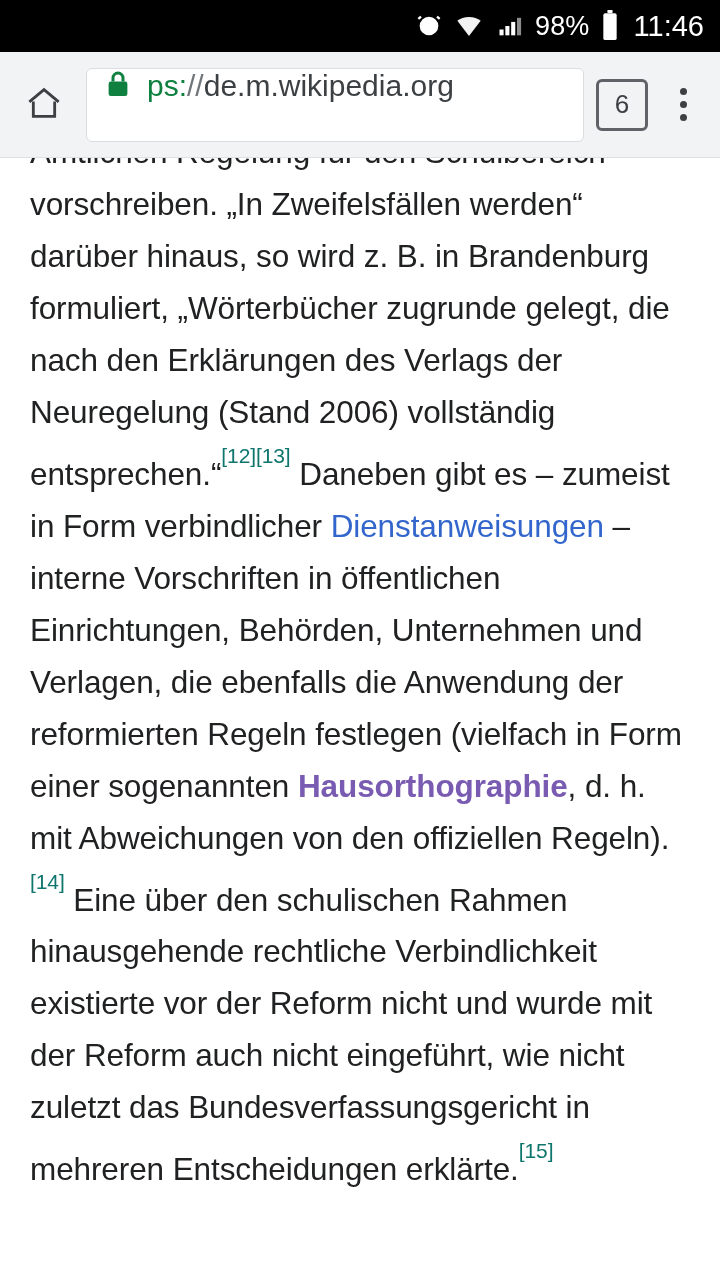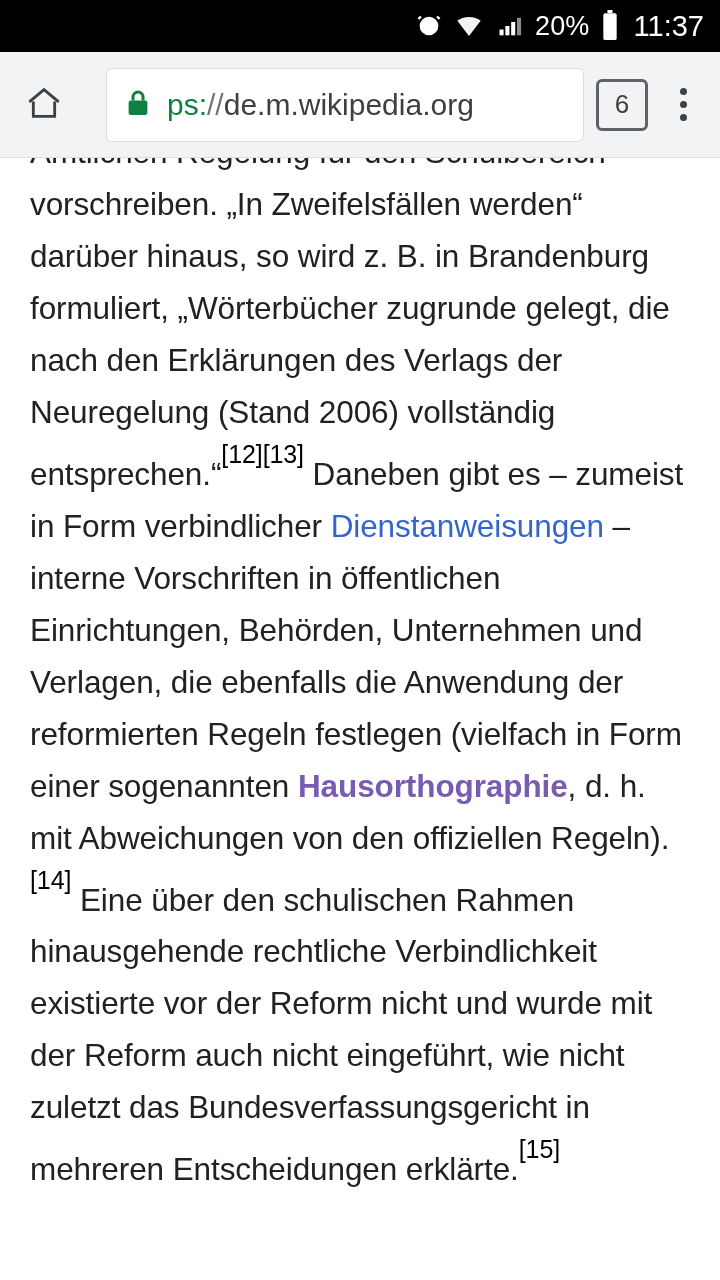--- a/index.html
+++ b/index.html
@@ -48,25 +48,23 @@
     width: 60px; height: 60px;
     display: flex; align-items: center; justify-content: center;
     flex: 0 0 auto;
   }
   .omnibox {
     flex: 1 1 auto;
     height: 74px;
     background: #ffffff;
     border-radius: 6px;
     display: flex;
-    align-items: center;
     padding: 0 18px;
     gap: 16px;
     border: 1px solid #dadce0;
-    margin-left: 20px;
   }
   .omnibox .url {
     font-size: 30px;
     color: #3c4043;
     white-space: nowrap;
     overflow: hidden;
     text-overflow: ellipsis;
   }
   .omnibox .url .scheme { color: #0f8040; }
   .omnibox .url .sep { color: #70757a; }
@@ -110,23 +108,23 @@
     color: #3366cc;
     text-decoration: none;
     text-align: right;
   }
   .article a.visited {
     color: #795cb2;
     text-decoration: none;
     font-weight: bold;
   }
   .article sup a {
-    color: #000000;
+    color: #0f766e;
     text-decoration: none;
-    font-size: 25px;
+    font-size: 21px;
     vertical-align: super;
     line-height: 0;
   }
 </style>
 </head>
 <body>
 
 <div class="statusbar">
   <span class="icon">
     <svg width="28" height="28" viewBox="0 0 24 24" fill="#ffffff">
@@ -140,28 +138,28 @@
     </svg>
   </span>
   <span class="icon">
     <svg width="30" height="28" viewBox="0 0 24 24" fill="#ffffff">
       <rect x="3" y="15" width="3.5" height="5"></rect>
       <rect x="8" y="12" width="3.5" height="8"></rect>
       <rect x="13" y="8.5" width="3.5" height="11.5"></rect>
       <rect x="18" y="5" width="3.5" height="15" opacity="0.55"></rect>
     </svg>
   </span>
-  <span class="battery-pct">20%</span>
+  <span class="battery-pct">98%</span>
   <span class="icon">
     <svg width="20" height="32" viewBox="0 0 12 24" fill="#ffffff">
       <rect x="4" y="0" width="4" height="2.2" rx="0.6"></rect>
       <rect x="1" y="2.5" width="10" height="20" rx="1.4"></rect>
     </svg>
   </span>
-  <span class="clock">11:37</span>
+  <span class="clock">11:46</span>
 </div>
 
 <div class="chrome">
   <div class="home-btn">
     <span>
       <svg width="40" height="40" viewBox="0 0 24 24" fill="none" stroke="#3c4043" stroke-width="1.7">
         <path d="M3.2 11.3L12 4l8.8 7.3"></path>
         <path d="M5.6 11.1V20h12.8v-8.9"></path>
       </svg>
     </span>

